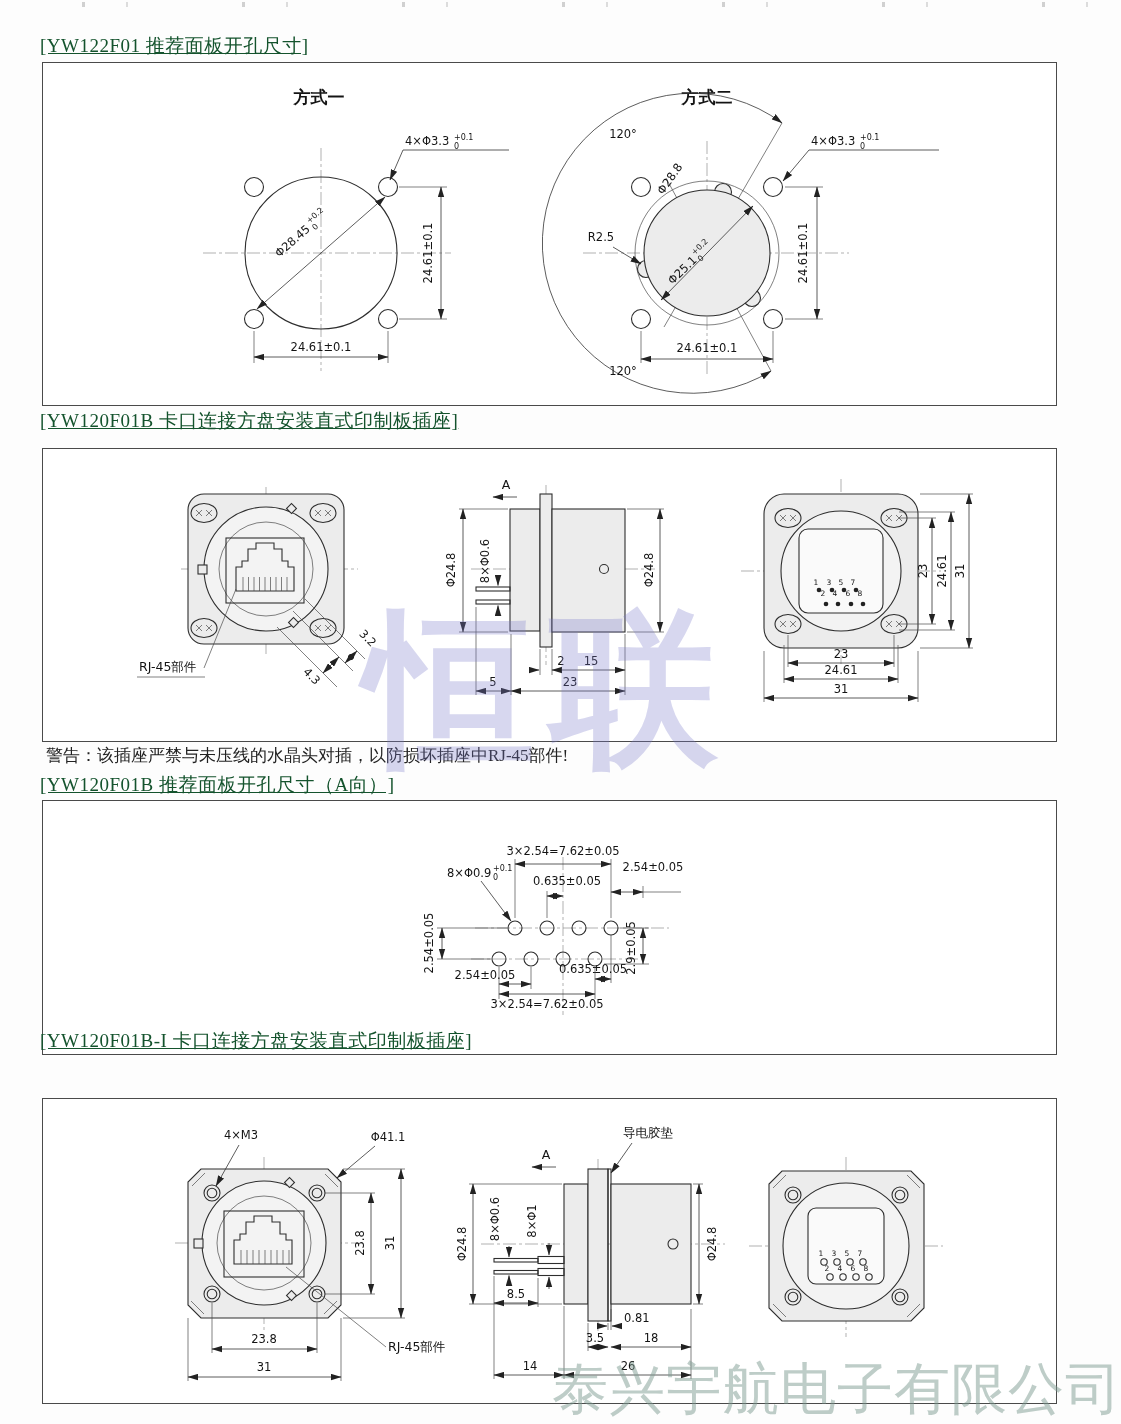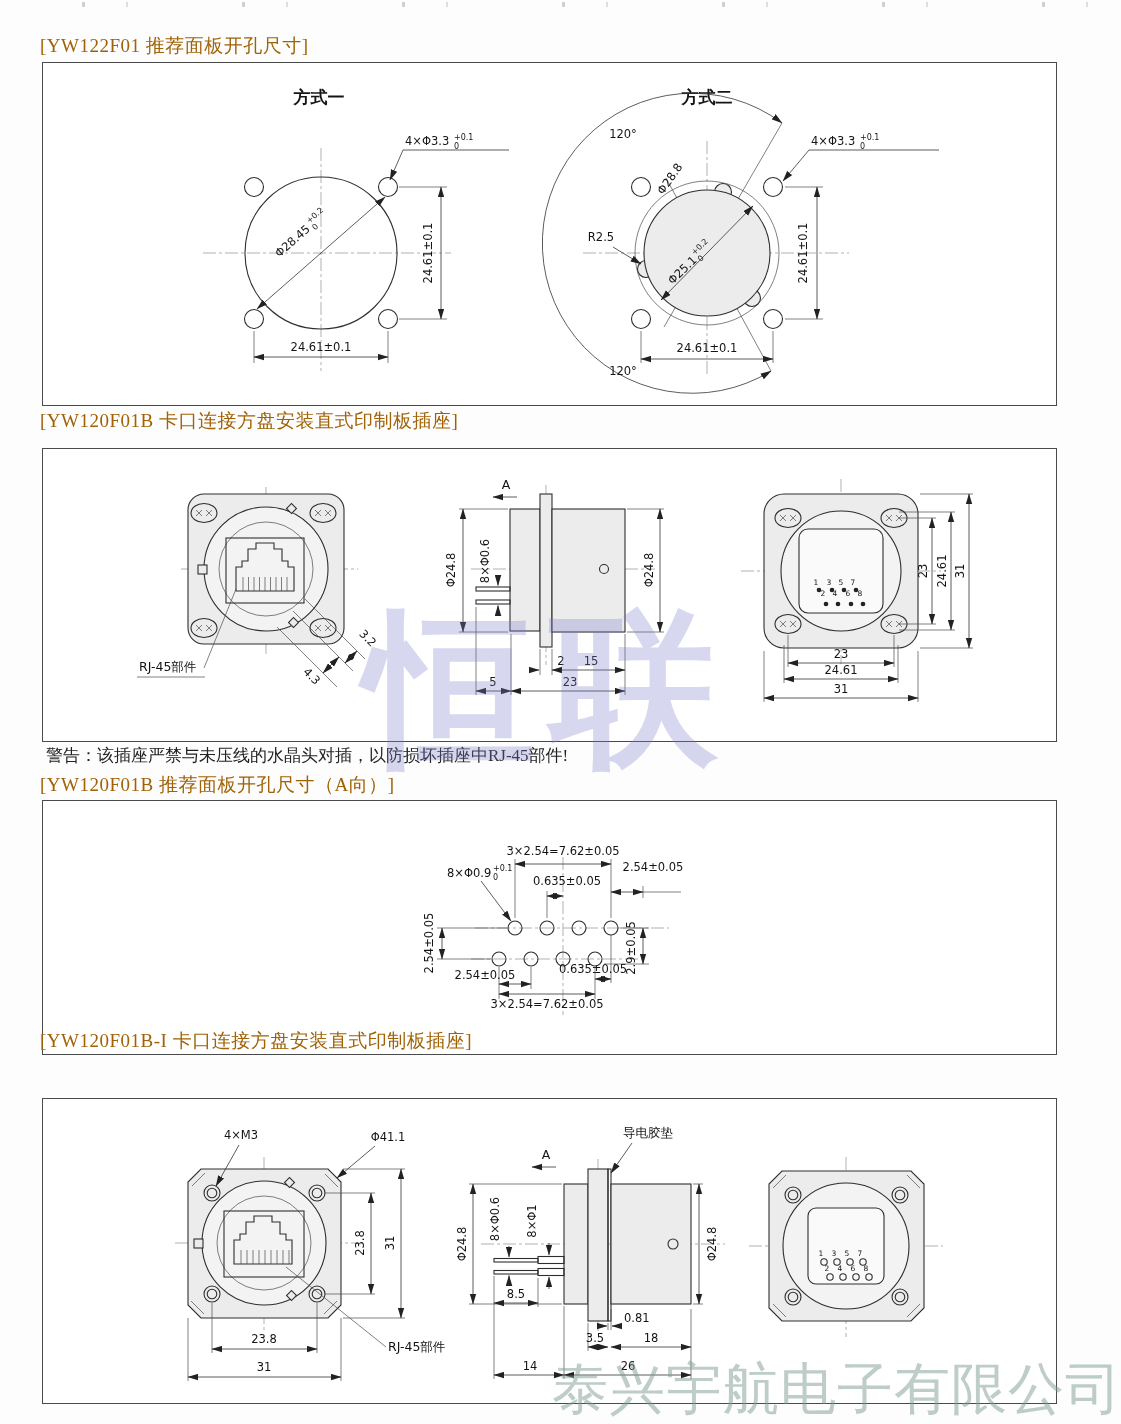--- a/index.html
+++ b/index.html
@@ -1,20 +1,20 @@
 <!DOCTYPE html>
 <html><head>
 <meta charset="utf-8">
 <style>
   html,body{margin:0;padding:0;}
   body{width:1121px;height:1424px;position:relative;background:#fdfdfd;overflow:hidden;
        font-family:"Liberation Serif",serif;}
   .top-strip{position:absolute;left:30px;top:2px;width:1060px;height:5px;opacity:.45;
     background:repeating-linear-gradient(90deg,transparent 0 52px,#9a9a9a 52px 55px,transparent 55px 96px,#b5b5b5 96px 98px,transparent 98px 160px);}
-  .title{position:absolute;font-size:19px;color:#a16207;white-space:nowrap;letter-spacing:.5px;}
+  .title{position:absolute;font-size:19px;color:#14532d;white-space:nowrap;letter-spacing:.5px;text-decoration:underline;}
   .warning{position:absolute;font-size:17px;color:#222;white-space:nowrap;}
   .box{position:absolute;border:1px solid #4a4a4a;background:#fff;}
   svg{position:absolute;left:0;top:0;}
   .wm-center{position:absolute;left:366px;top:578px;font-size:168px;font-weight:bold;
     color:rgba(124,124,202,.30);letter-spacing:16px;font-family:Liberation Mono, monospace;z-index:5;pointer-events:none;white-space:nowrap;}
   .wm-bottom{position:absolute;left:552px;top:1352px;font-size:56px;
     color:rgba(126,155,146,.50);letter-spacing:1px;font-family:"Liberation Sans",sans-serif;z-index:5;pointer-events:none;white-space:nowrap;}
   
   text{fill:#141414;}
   .d{font:11.5px "DejaVu Sans",sans-serif;}

